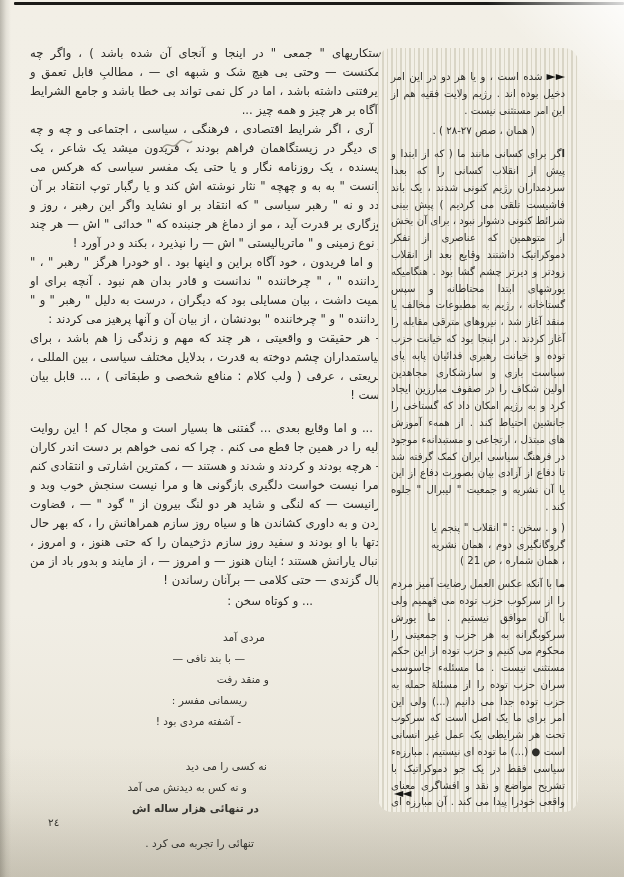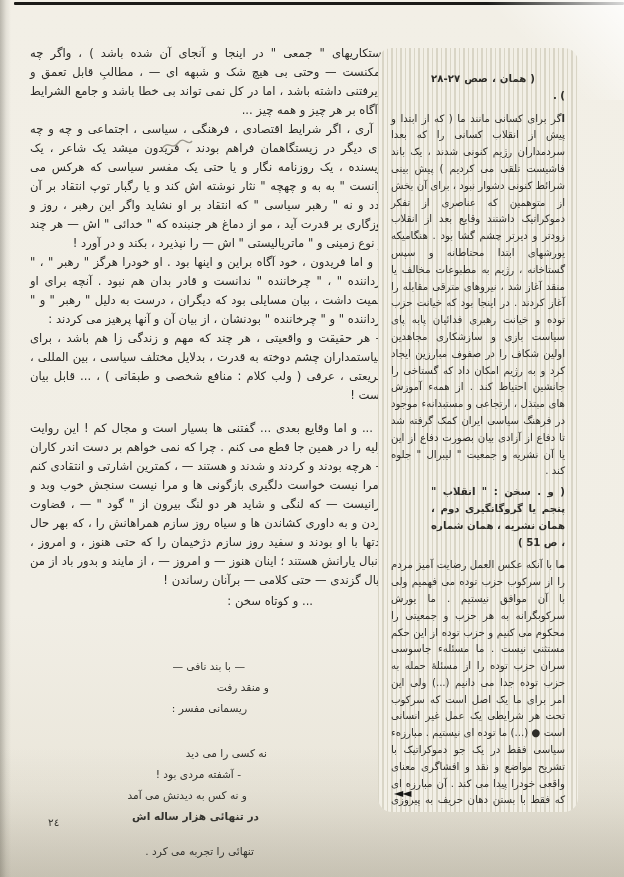--- a/index.html
+++ b/index.html
@@ -33,42 +33,42 @@
   .short-line { text-indent:74px; margin-top:2px !important; }
 
   .scribble { position:absolute; top:137px; left:160px; width:34px; height:16px; opacity:.65; }
 
   
   .poem { margin:16px 118px 0 0; direction:rtl; text-align:right;
     font-size:10.6px; line-height:21px; color:#35342f; }
   .poem-line { white-space:nowrap; }
   .stanza2 { margin-top:24px; }
   .pr4  { padding-right:4px; }
-  .pr24 { padding-right:24px;margin-top:45px; }
+  .pr24 { padding-right:24px; }
   .pr0  { padding-right:0; }
   .pr22 { padding-right:22px; }
   .pr28 { padding-right:28px; }
   .pr2  { padding-right:2px; }
   .pr10 { padding-right:10px;font-weight:bold; }
   .pr15 { padding-right:15px;margin-top:14px; }
 
   
   .sidebar {
     position:absolute; left:378px; top:48px; width:200px; height:764px;
     box-sizing:border-box;
     border-radius:14px;
     background:repeating-linear-gradient(90deg,#d9d5c6 0px,#d9d5c6 1.3px,#f2efe6 1.3px,#f2efe6 4.5px);
     padding:20px 13px 8px 13px;
     direction:rtl; text-align:justify;
     font-size:10.2px; line-height:16.8px;
     color:#2e2d29;
     overflow:hidden;
   }
   .s-para { margin:0 0 4px; }
-  .s-cite { margin:3px 0 6px; font-weight:bold;padding-left:40px; }
+  .s-cite { margin:3px 0 6px; font-weight:normal;padding-left:40px; }
   .cite-0 { text-indent:30px; }
   .dropcap::first-letter { font-weight:bold; }
   .ffwd-icon { font-size:12px; letter-spacing:-1px; margin-left:4px; color:#161614; }
   .rwd-wrap { position:absolute; left:16px; bottom:9px; }
   .rwd-icon { font-size:12px; letter-spacing:-1px; color:#161614; }
 
   .page-number { position:absolute; left:48px; top:816px; font-size:10.5px; letter-spacing:2px; color:#3a3933; }
 </style>
 </head>
 <body>
@@ -82,40 +82,44 @@
 
   <main class="main-col">
     <p>دستکاریهای " جمعی " در اینجا و آنجای آن شده باشد ) ، واگر چه ممکنست — وحتی بی هیچ شک و شبهه ای — ، مطالبِ قابل تعمق و پذیرفتنی داشته باشد ، اما در کل نمی تواند بی خطا باشد و جامع الشرایط و آگاه بر هر چیز و همه چیز ...</p>
     <p class="p-indent">آری ، اگر شرایط اقتصادی ، فرهنگی ، سیاسی ، اجتماعی و چه و چه های دیگر در زیستگاهمان فراهم بودند ، فریدون میشد یک شاعر ، یک نویسنده ، یک روزنامه نگار و یا حتی یک مفسر سیاسی که هرکس می توانست " به به و چهچه " نثار نوشته اش کند و یا رگبار توپ انتقاد بر آن بندد و نه " رهبر سیاسی " که انتقاد بر او نشاید واگر این رهبر ، روز و روزگاری بر قدرت آید ، مو از دماغ هر جنبنده که " خدائی " اش — هر چند از نوع زمینی و " ماتریالیستی " اش — را نپذیرد ، بکند و در آورد !</p>
     <p class="p-indent">و اما فریدون ، خود آگاه براین و اینها بود . او خودرا هرگز " رهبر " ، " گرداننده " ، " چرخاننده " ندانست و قادر بدان هم نبود . آنچه برای او اهمیت داشت ، بیان مسایلی بود که دیگران ، درست به دلیل " رهبر " و " گرداننده " و " چرخاننده " بودنشان ، از بیان آن و آنها پرهیز می کردند :</p>
     <p>— هر حقیقت و واقعیتی ، هر چند که مهم و زندگی زا هم باشد ، برای سیاستمداران چشم دوخته به قدرت ، بدلایل مختلف سیاسی ، بین المللی ، شریعتی ، عرفی ( ولب کلام : منافع شخصی و طبقاتی ) ، ... قابل بیان نیست !</p>
     <p class="p-indent gap-before">... و اما وقایع بعدی ... گفتنی ها بسیار است و مجال کم ! این روایت اولیه را در همین جا قطع می کنم . چرا که نمی خواهم بر دست اندر کاران — هرچه بودند و کردند و شدند و هستند — ، کمترین اشارتی و انتقادی کنم ؛ مرا نیست خواست دلگیری بازگونی ها و مرا نیست سنجش خوب وبد و مرانیست — که لنگی و شاید هر دو لنگ بیرون از " گود " — ، قضاوت کردن و به داوری کشاندن ها و سیاه روز سازم همراهانش را ، که بهر حال مدتها با او بودند و سفید روز سازم دژخیمان را که حتی هنوز ، و امروز ، بدنبال یارانش هستند ؛ اینان هنوز — و امروز — ، از مایند و بدور باد از من خیال گزندی — حتی کلامی — برآنان رساندن !</p>
     <p class="short-line">... و کوتاه سخن :</p>
 
     <div class="poem">
+      <div class="poem-line pr4">مردی آمد</div>
       <div class="poem-line pr24">— با بند نافی —</div>
       <div class="poem-line pr0">و منقد رفت</div>
       <div class="poem-line pr22">ریسمانی مفسر :</div>
+      <div class="poem-line pr28">- آشفته مردی بود !</div>
+
       <div class="poem-line pr2 stanza2">نه کسی را می دید</div>
-
-      <div class="poem-line pr28">- آشفته مردی بود !</div>
       <div class="poem-line pr22">و نه کس به دیدنش می آمد</div>
       <div class="poem-line pr10">در تنهائی هزار ساله اش</div>
       <div class="poem-line pr15">تنهائی را تجربه می کرد .</div>
     </div>
   </main>
 
   <svg class="scribble" viewBox="0 0 34 16">
     <path d="M2 12 C 8 2, 12 14, 18 6 S 28 10, 32 4" fill="none" stroke="#6b675c" stroke-width="1.4"></path>
   </svg>
 
   <aside class="sidebar">
+    <p class="s-para">
+      <span class="ffwd-icon">►►</span><span>شده است ، و یا هر دو در این امر دخیل بوده اند . رژیم ولایت فقیه هم از این امر مستثنی نیست .</span>
+    </p>
     <p class="s-cite cite-0">( همان ، صص ۲۷-۲۸ ) .</p>
     <p class="s-para dropcap">اگر برای کسانی مانند ما ( که از ابتدا و پیش از انقلاب کسانی را که بعدا سردمداران رژیم کنونی شدند ، یک باند فاشیست تلقی می کردیم ) پیش بینی شرائط کنونی دشوار نبود ، برای آن بخش از متوهمین که عناصری از تفکر دموکراتیک داشتند وقایع بعد از انقلاب زودتر و دیرتر چشم گشا بود . هنگامیکه یورشهای ابتدا محتاطانه و سپس گستاخانه ، رژیم به مطبوعات مخالف یا منقد آغاز شد ، نیروهای مترقی مقابله را آغاز کردند . در اینجا بود که خیانت حزب توده و خیانت رهبری فدائیان پابه پای سیاست بازی و سازشکاری مجاهدین اولین شکاف را در صفوف مبارزین ایجاد کرد و به رژیم امکان داد که گستاخی را جانشین احتیاط کند . از همهء آموزش های مبتذل ، ارتجاعی و مستبدانهء موجود در فرهنگ سیاسی ایران کمک گرفته شد تا دفاع از آزادی بیان بصورت دفاع از این یا آن نشریه و جمعیت " لیبرال " جلوه کند .</p>
-    <p class="s-cite">( و . سخن : " انقلاب " پنجم یا گروگانگیری دوم ، همان نشریه ، همان شماره ، ص 51 )</p>
+    <p class="s-cite">( و . سخن : " انقلاب " پنجم یا گروگانگیری دوم ، همان نشریه ، همان شماره ، ص 21 )</p>
     <p class="s-para dropcap">ما با آنکه عکس العمل رضایت آمیز مردم را از سرکوب حزب توده می فهمیم ولی با آن موافق نیستیم . ما یورش سرکوبگرانه به هر حزب و جمعیتی را محکوم می کنیم و حزب توده از این حکم مستثنی نیست . ما مسئلهء جاسوسی سران حزب توده را از مسئلهٔ حمله به حزب توده جدا می دانیم (...) ولی این امر برای ما یک اصل است که سرکوب تحت هر شرایطی یک عمل غیر انسانی است ● (...) ما توده ای نیستیم . مبارزهء سیاسی فقط در یک جو دموکراتیک با تشریح مواضع و نقد و افشاگری معنای واقعی خودرا پیدا می کند . آن مبارزه ای که فقط با بستن دهان حریف به پیروزی رسد چیزی جز فریبکاری و شیادی نیست .</p>
 
     <div class="rwd-wrap">
       <span class="rwd-icon">◄◄</span>
     </div>
   </aside>
 
   <div class="page-number">٢٤</div>
 
 </div>

